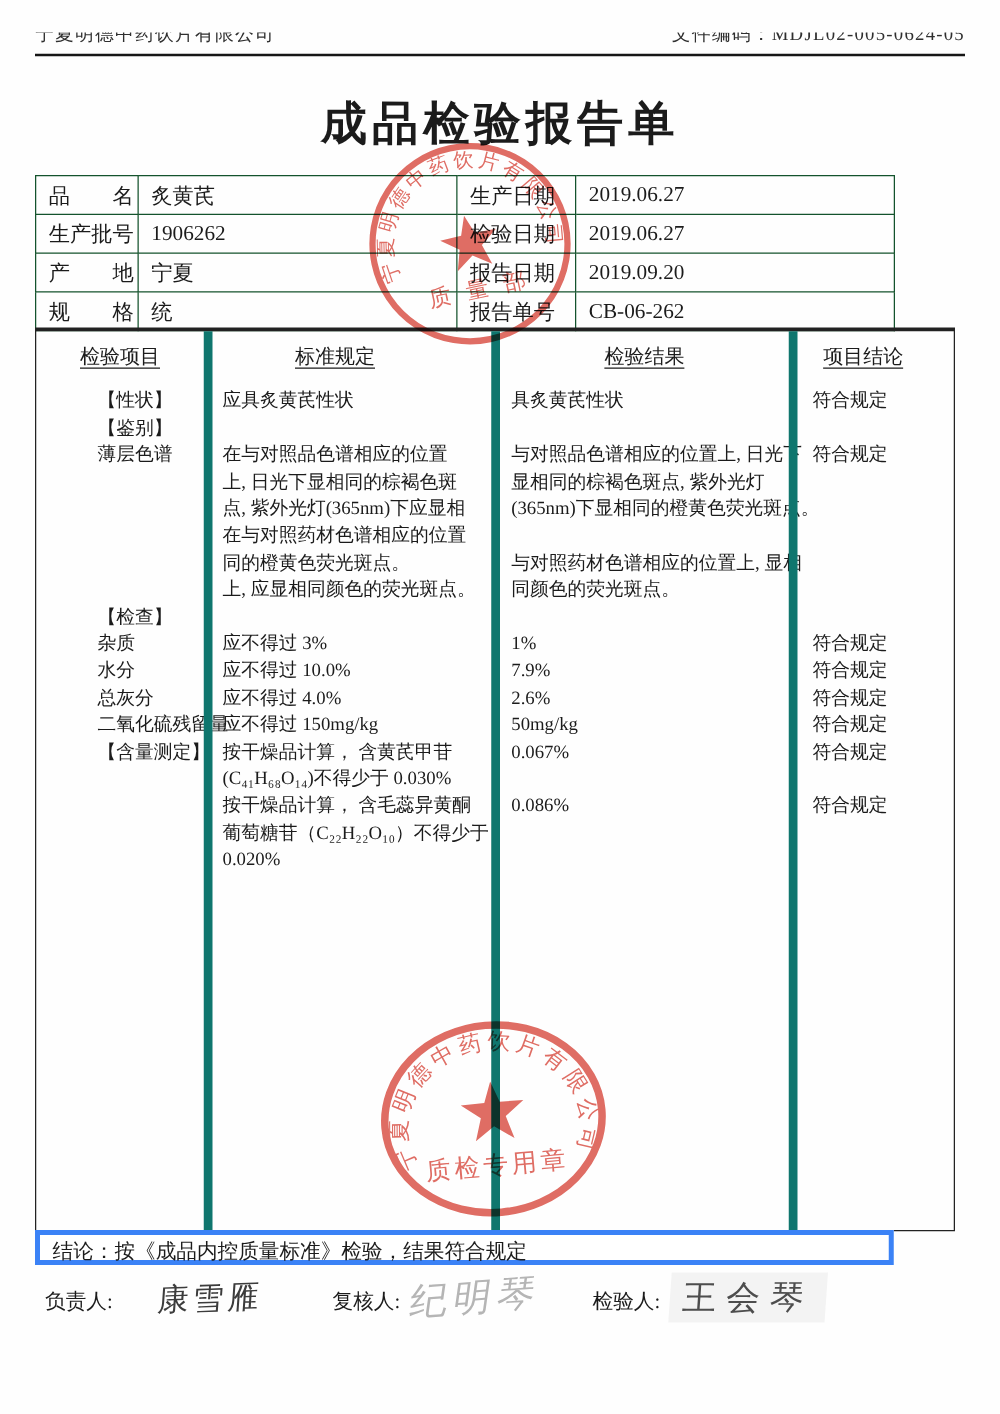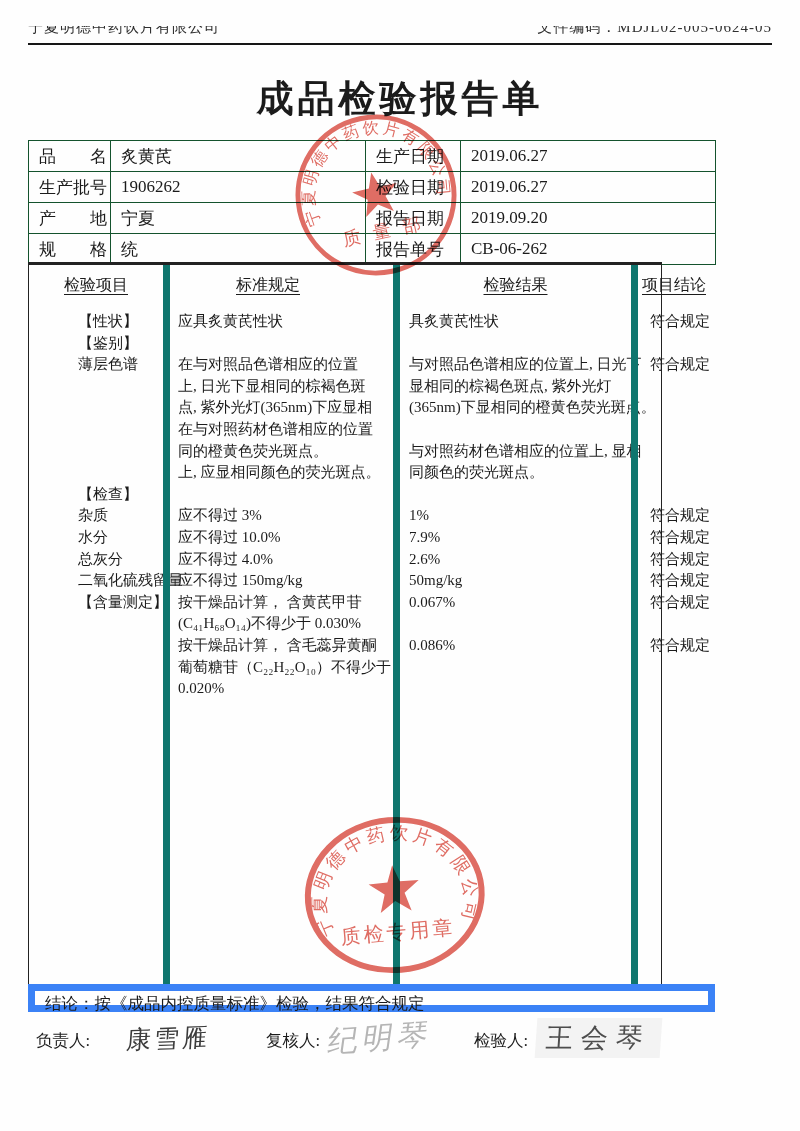--- a/index.html
+++ b/index.html
@@ -11,39 +11,39 @@
   .page-header .hwrap{display:flex;justify-content:space-between;margin-top:-8px;}
   .page-header span{font-size:15px;color:#2f2f2f;letter-spacing:1px;white-space:nowrap;}
   
   .title{position:absolute;left:0;top:74px;width:100%;text-align:center;
          font-size:37px;font-weight:bold;letter-spacing:4px;}
   
   table.info{position:absolute;left:28px;top:140px;width:687px;height:122px;
              border-collapse:collapse;table-layout:fixed;font-size:17px;}
   table.info td{border:1px solid #14532d;padding:0 0 0 10px;height:30px;white-space:nowrap;}
   
-  .main-table{position:absolute;left:28px;top:262px;width:634px;height:723px;
+  .main-table{position:absolute;left:28px;top:262px;width:736px;height:723px;
               border:1px solid #222;border-top-width:3px;box-sizing:border-box;
               display:flex;background:transparent;}
   .col{box-sizing:border-box;height:100%;}
   .col+.col{border-left:7px solid #0f766e;}
   .col-item{width:134px;}
   .col-standard{width:203px;}
   .col-result{width:238px;margin-left:27px;}
   .col-conclusion{width:112px;}
   .col-header{height:46px;padding-top:10px;text-align:center;font-size:16px;box-sizing:border-box;}
   .col-header span{text-decoration:underline;text-underline-offset:4px;}
   .ln{height:21.6px;line-height:21.6px;font-size:15px;white-space:nowrap;overflow:visible;}
   .col-item .ln{padding-left:7px;margin-left:42px;}
   .col-standard .ln{padding-left:8px;}
   .col-result .ln{padding-left:9px;}
   .col-conclusion .ln{padding-left:12px;}
   
   .conclusion{position:absolute;left:28px;top:984px;width:687px;height:28px;
-              border:7px solid #3b82f6;box-sizing:border-box;font-size:16.5px;
+              border:4px solid #3b82f6;box-sizing:border-box;font-size:16.5px;
               line-height:26px;padding-left:10px;background:#fff;}
   
   .signatures{position:absolute;left:28px;top:1016px;width:720px;height:60px;font-size:16.5px;}
   .sig-label{position:absolute;white-space:nowrap;}
   .lbl-lead{left:8px;top:14px;}
   .lbl-review{left:238px;top:14px;}
   .lbl-inspector{left:446px;top:14px;}
   .sig{position:absolute;white-space:nowrap;font-family:"DejaVu Sans","Liberation Sans",sans-serif;}
   .sig-lead{left:98px;top:6px;font-size:25px;color:#3c3c3c;letter-spacing:3px;
             transform:rotate(-2deg) skewX(-6deg);}

